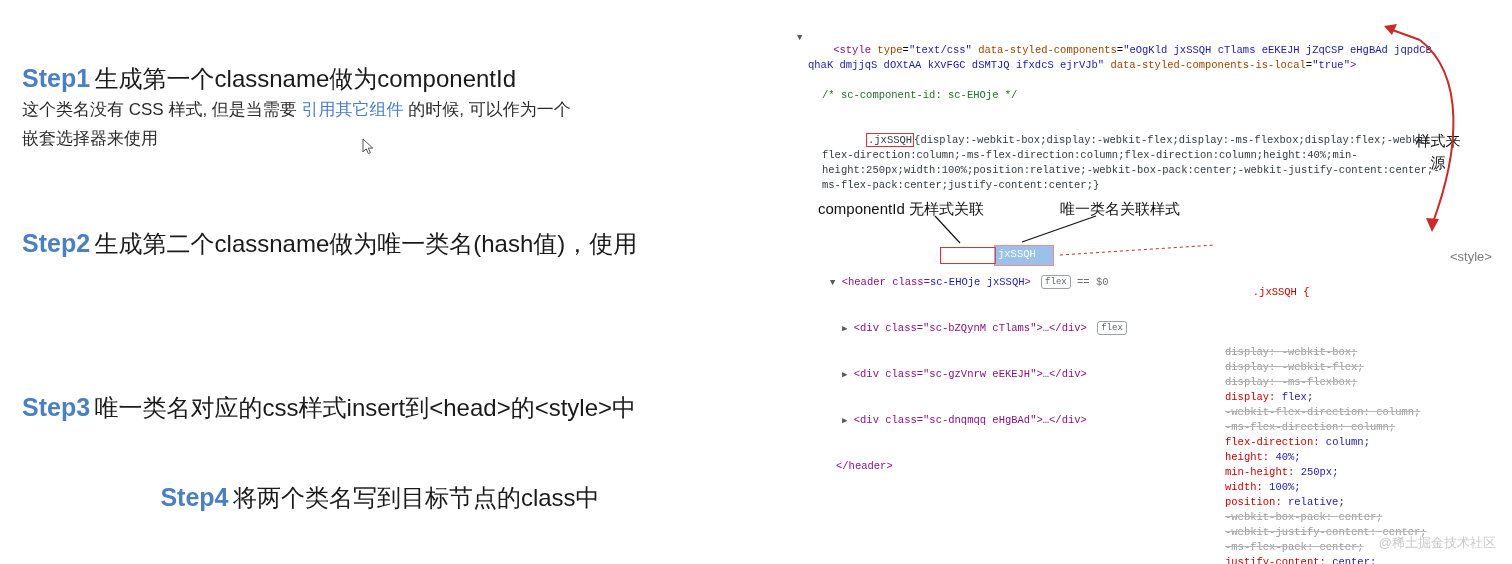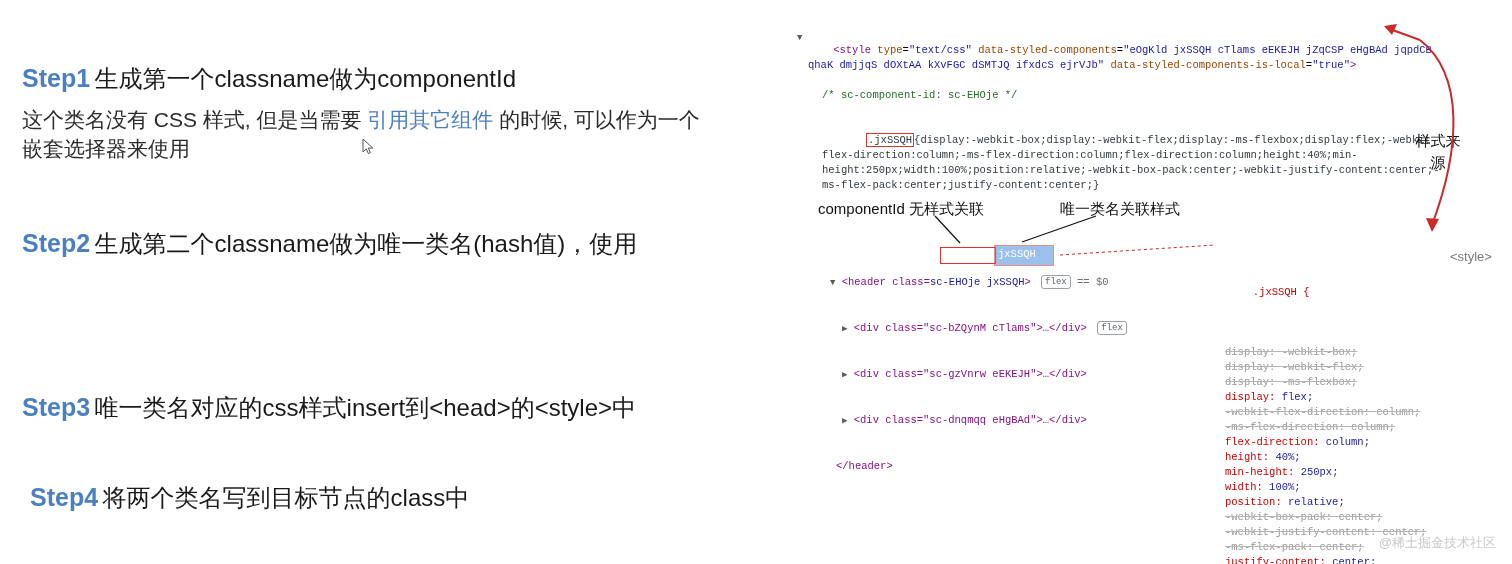--- a/index.html
+++ b/index.html
@@ -28,31 +28,30 @@
     font-weight: 700;
     display: inline;
   }
   .step-text {
     color: #1a1a1a;
     font-size: 24px;
     display: inline;
   }
   .step-sub {
     color: #2b2b2b;
-    font-size: 21px;
+    font-size: 17px;
     line-height: 29px;
-    margin-top: 10px;
     display: block;
   }
   .link-blue { color: #4a7fc1; }
 
   #step1 { left: 22px; top: 63px; width: 700px; }
   #step2 { left: 22px; top: 228px; width: 700px; }
   #step3 { left: 22px; top: 392px; width: 700px; }
-  #step4 { left: 30px; top: 482px; width: 700px; }
+  #step4 { left: 30px; top: 482px; width: 700px; text-align: center; }
 
   #step2 .line2 { display: block; margin-top: 6px; }
 
   .cursor-icon {
     position: absolute;
     left: 362px; top: 138px;
     width: 14px; height: 18px;
   }
 
   

